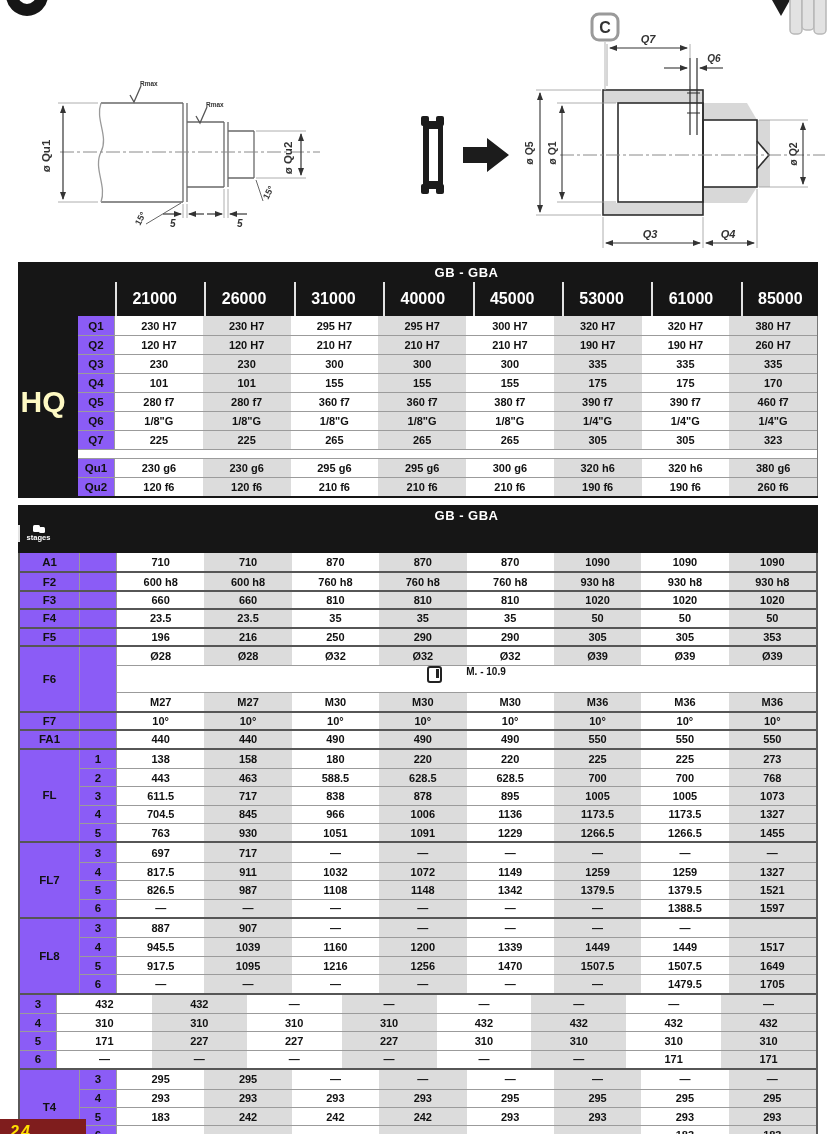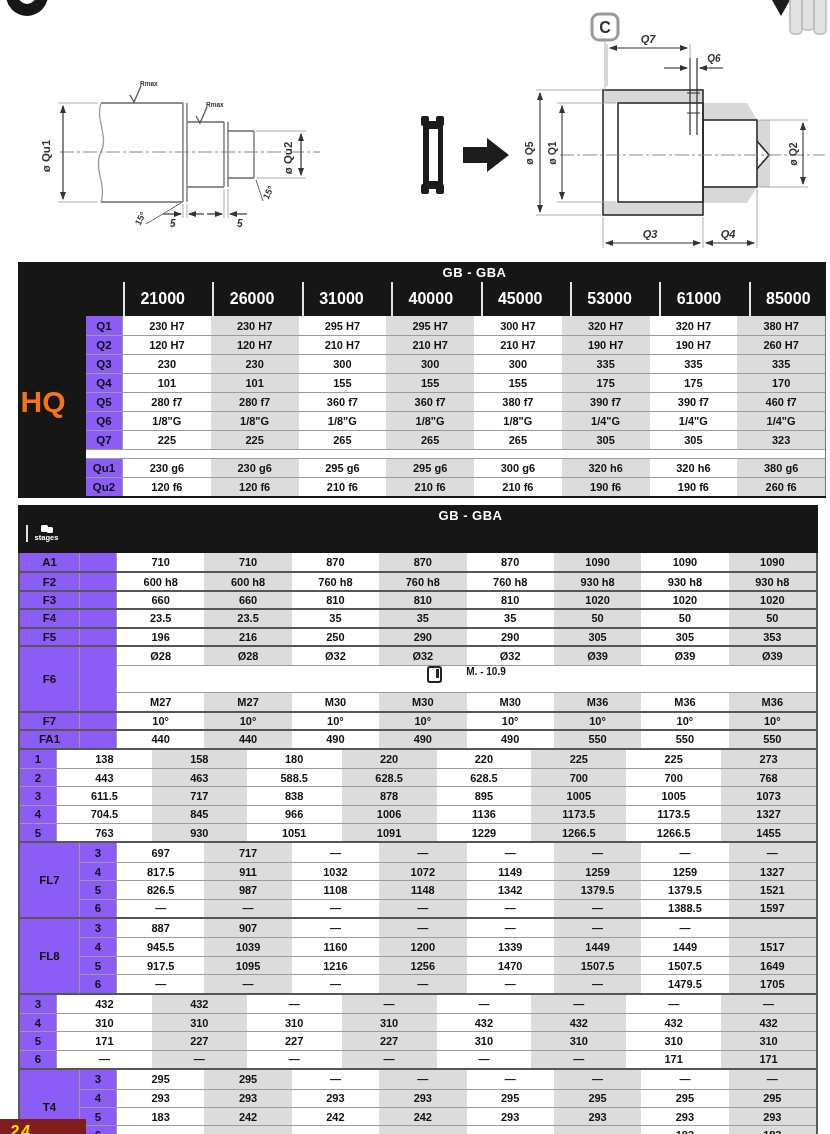--- a/index.html
+++ b/index.html
@@ -2,37 +2,37 @@
 <html><head>
 <meta charset="utf-8">
 <style>
   html,body{margin:0;padding:0;background:#fff;}
   .page{position:relative;width:830px;height:1134px;background:#fff;overflow:hidden;
         font-family:"Liberation Sans",sans-serif;color:#111;}
   svg text{font-family:"Liberation Sans",sans-serif;fill:#333;}
 
   
   .dim-table{position:absolute;left:18px;width:800px;}
-  .t-black{background:#161616;padding-left:8px;}
+  .t-black{background:#161616;}
   .t-titlebar{height:20px;display:flex;align-items:center;justify-content:center;
               color:#fff;font-weight:bold;font-size:13px;letter-spacing:.5px;}
   .t1 .t-titlebar,.t2 .t-titlebar{padding-left:97px;}
   .t-colrow{display:flex;align-items:stretch;gap:12px;}
   .t1 .t-colrow{margin-left:97px;height:34px;}
   .t2 .t-colrow{height:28px;flex-direction:column;}
   .t-colh{flex:1;display:flex;align-items:center;justify-content:center;color:#fff;
           font-weight:bold;font-size:16px;border-left:2px solid #e3e3e3;}
   .stage-h{width:37px;flex:none;display:flex;flex-direction:column;align-items:center;
            justify-content:center;color:#fff;border-left:2px solid #e3e3e3;}
   .stage-h .stxt{font-size:7.5px;font-weight:bold;line-height:8px;}
   .t-body{background:#fff;position:relative;}
   .t1 .t-body{margin-left:60px;border-right:1px solid #777;}
   .t2 .t-body{border:2px solid #5a5a5a;border-top:none;box-sizing:border-box;}
   .t1-side{position:absolute;left:0;top:46px;bottom:2px;width:50px;display:flex;
-           align-items:center;justify-content:center;color:#f97316;font-size:30px;font-weight:bold;}
+           align-items:center;justify-content:center;color:#fef9c3;font-size:30px;font-weight:bold;}
   .t-row{display:flex;align-items:stretch;box-sizing:border-box;border-top:1px solid #9b9b9b;}
   .t1 .t-row{height:19px;}
   .t2 .t-row{height:18.4px;}
   .t-row.first{border-top:none;}
   .t-row.sec-top{border-top:2px solid #565656;}
   .t-gap{height:8px;background:#fff;border-top:1px solid #9b9b9b;}
   .w60{width:60px;flex:none;}
   .w37{width:37px;flex:none;}
   .lbl,.stage,.grp-lbl,.grp-stage{background:#8b5cf6;display:flex;align-items:center;
         justify-content:center;font-weight:bold;font-size:11.5px;
@@ -415,20 +415,21 @@
           <div class="val">440</div>
           <div class="val shade">440</div>
           <div class="val">490</div>
           <div class="val shade">490</div>
           <div class="val">490</div>
           <div class="val shade">550</div>
           <div class="val">550</div>
           <div class="val shade">550</div>
         </div>
         <div class="grp">
+          <div class="grp-lbl w60">FL</div>
           <div class="grp-rows">
             <div class="t-row">
               <div class="stage w37">1</div>
               <div class="val">138</div>
               <div class="val shade">158</div>
               <div class="val">180</div>
               <div class="val shade">220</div>
               <div class="val">220</div>
               <div class="val shade">225</div>
               <div class="val">225</div>

